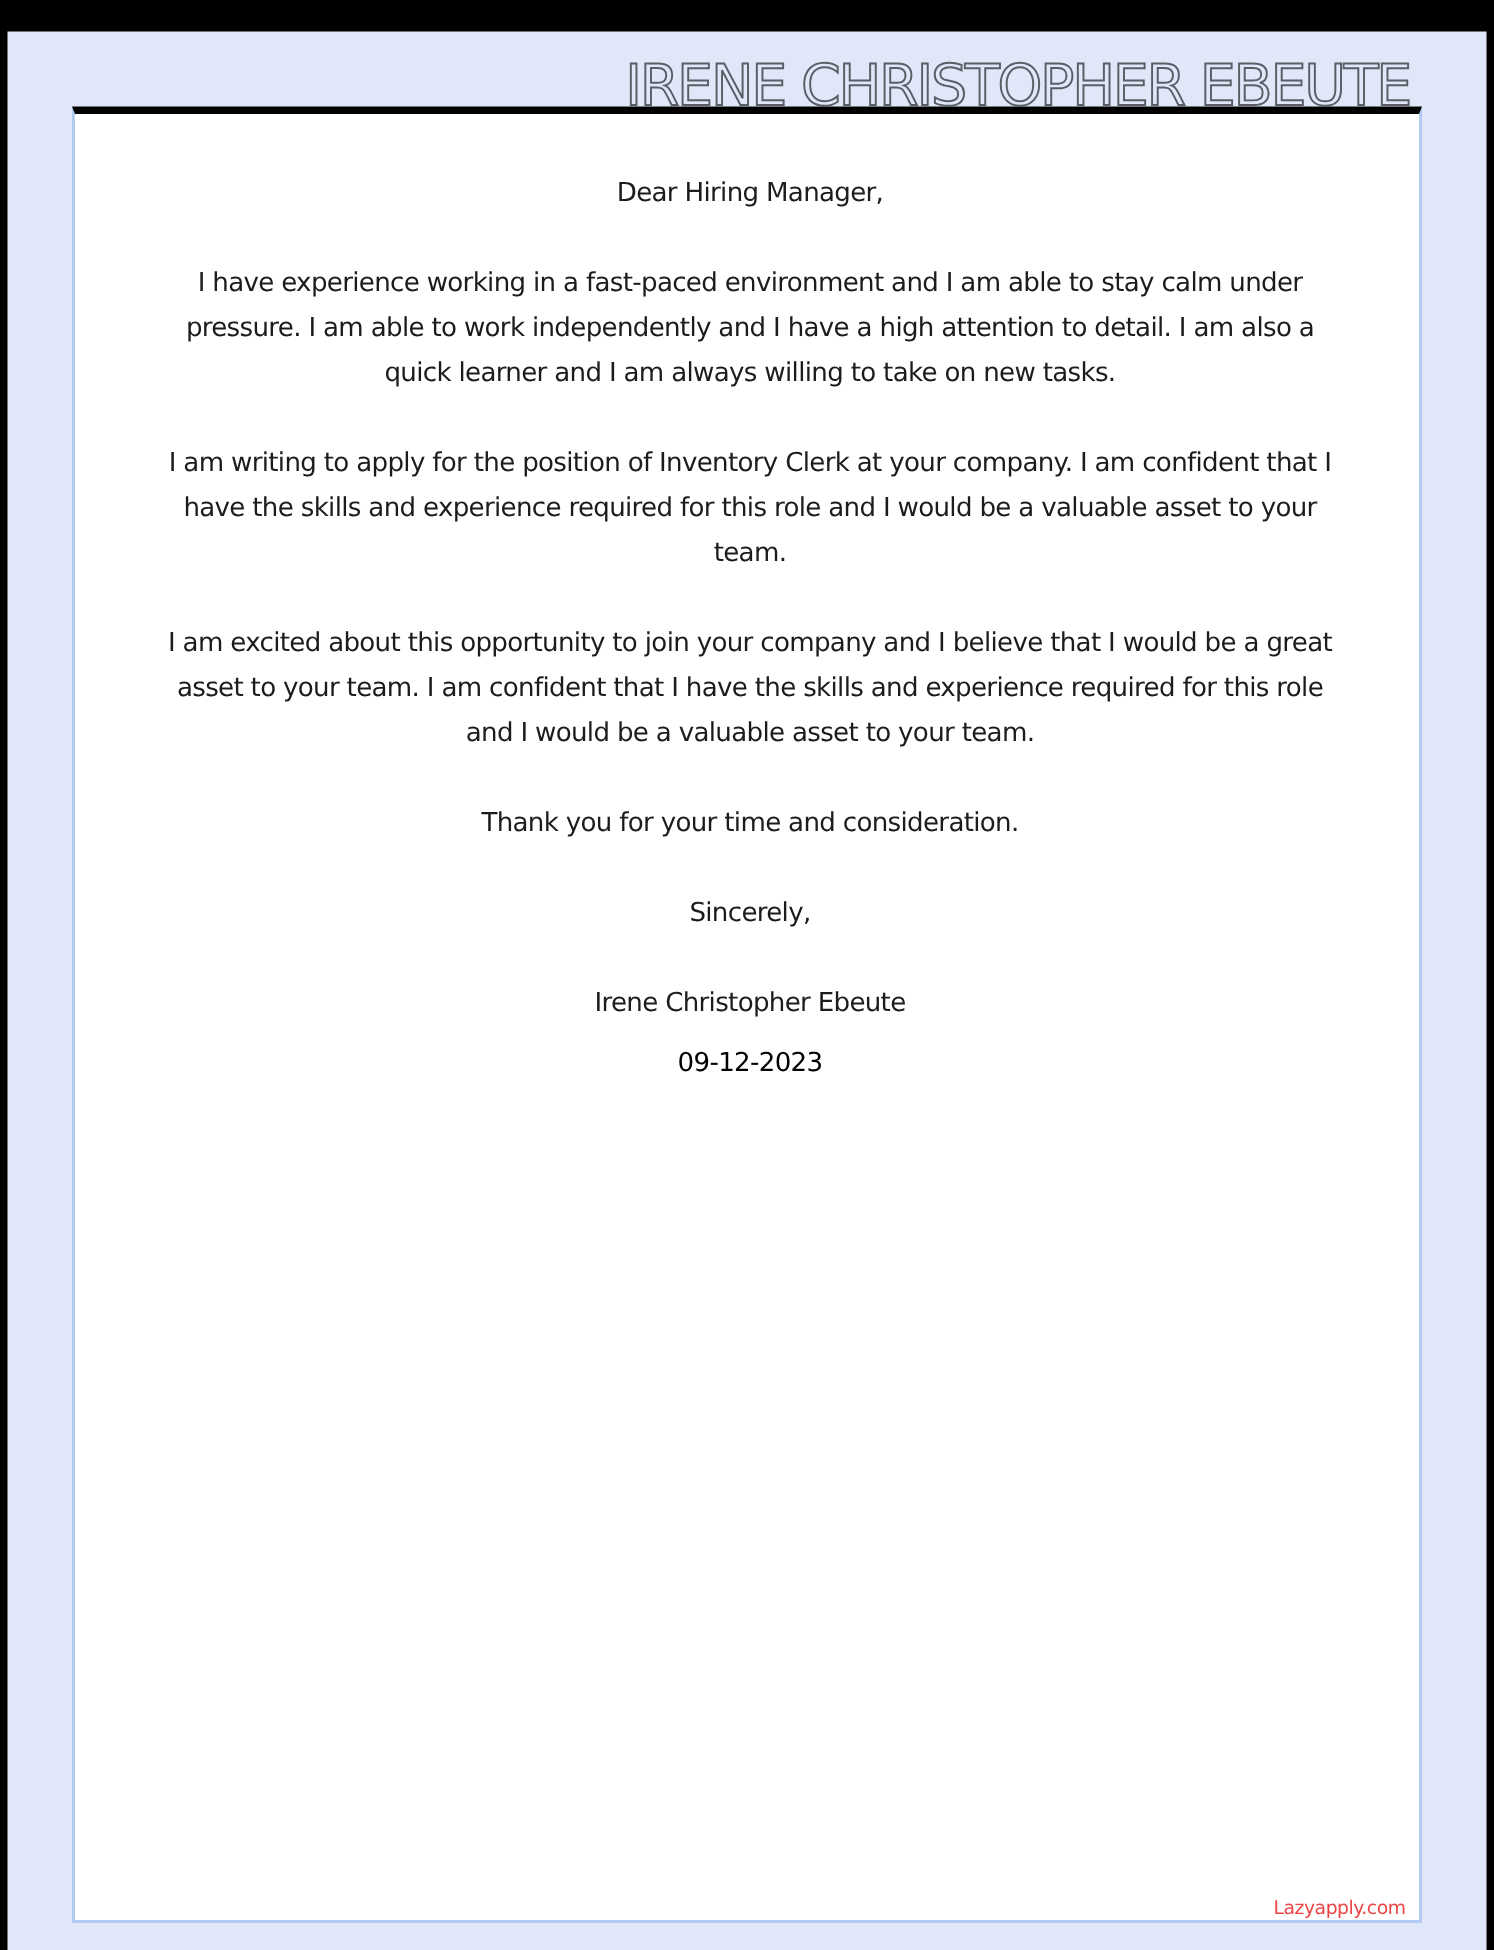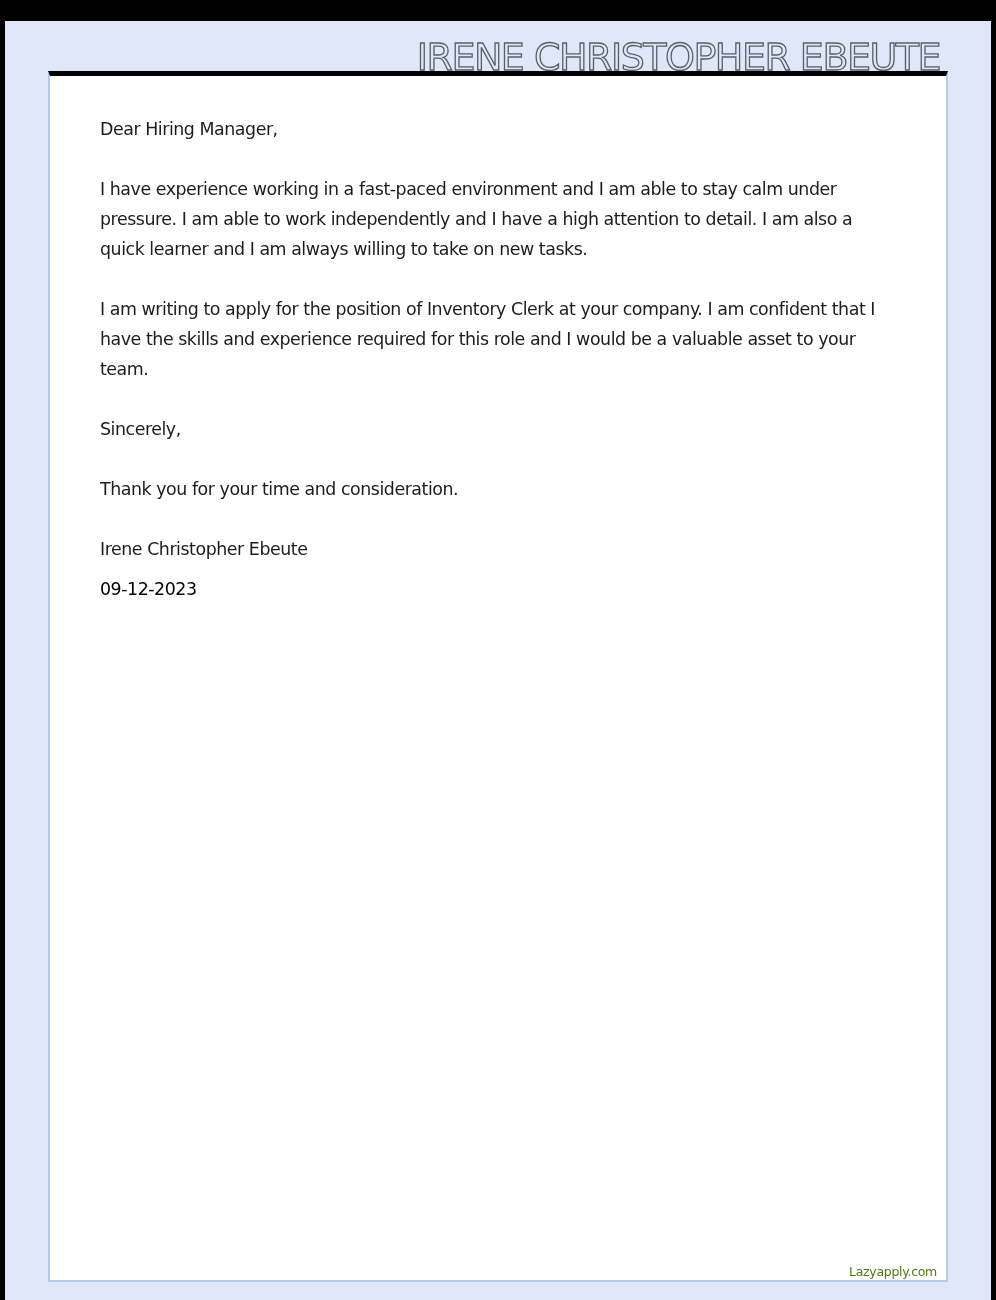--- a/index.html
+++ b/index.html
@@ -52,50 +52,52 @@
       top: 38px;
       width: 800px;
       font-family: "DejaVu Sans", sans-serif;
       font-size: 17.4px;
       line-height: 30px;
       color: #1c1c1c;
       letter-spacing: -0.45px;
     }
     .letter p {
       margin: 0 0 30px 0;
+      text-align: center;
     }
     .letter p.signature {
       margin: 0 0 10px 0;
     }
     .letter p.date {
       color: #000000;
       margin: 0;
     }
     .footer-brand {
       position: absolute;
       right: 9px;
       bottom: 1px;
       font-family: "DejaVu Sans", sans-serif;
       font-size: 12.5px;
       line-height: 14px;
-      color: #4d7c0f;
+      color: #ef4444;
       letter-spacing: -0.3px;
     }
   </style>
 </head>
 <body>
 
 <div class="frame">
   <div class="name-title">IRENE CHRISTOPHER EBEUTE</div>
 
   <div class="paper">
     <div class="letter">
       <p>Dear Hiring Manager,</p>
       <p>I have experience working in a fast-paced environment and I am able to stay calm under pressure. I am able to work independently and I have a high attention to detail. I am also a quick learner and I am always willing to take on new tasks.</p>
       <p>I am writing to apply for the position of Inventory Clerk at your company. I am confident that I have the skills and experience required for this role and I would be a valuable asset to your team.</p>
+      <p>I am excited about this opportunity to join your company and I believe that I would be a great asset to your team. I am confident that I have the skills and experience required for this role and I would be a valuable asset to your team.</p>
+      <p>Thank you for your time and consideration.</p>
       <p>Sincerely,</p>
-      <p>Thank you for your time and consideration.</p>
       <p class="signature">Irene Christopher Ebeute</p>
       <p class="date">09-12-2023</p>
     </div>
     <div class="footer-brand">Lazyapply.com</div>
   </div>
 </div>
 
 </body></html>

